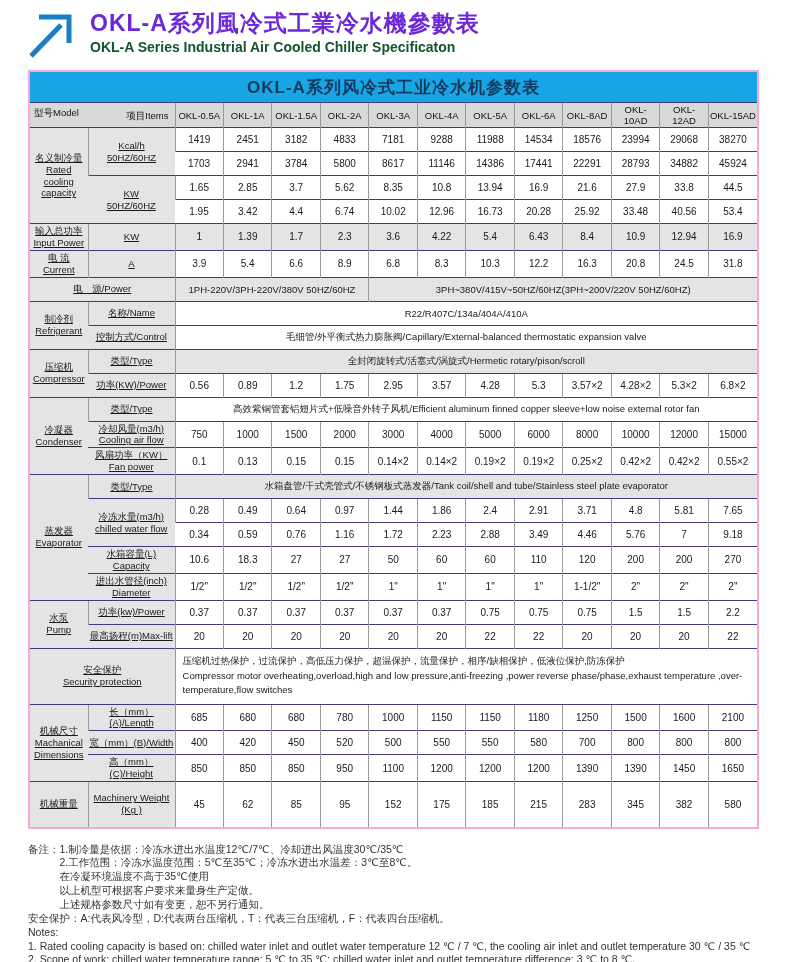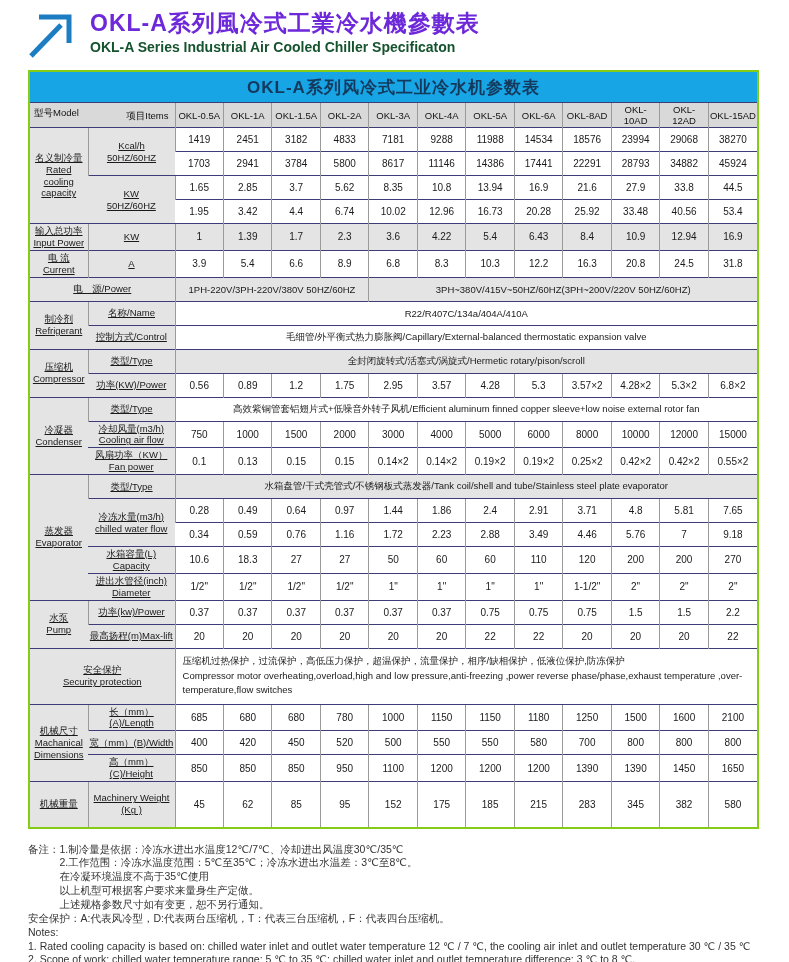--- a/index.html
+++ b/index.html
@@ -11,21 +11,21 @@
   }
   .page { width: 789px; padding: 10px 30px 8px 28px; }
 
   
   .doc-header { display: flex; align-items: flex-start; gap: 12px; margin-bottom: 12px; }
   .logo { flex: 0 0 auto; margin-top: 2px; }
   .titles h1 { font-size: 23px; font-weight: bold; letter-spacing: 1px; color: #6d28d9; line-height: 1.2; }
   .titles h2 { font-size: 14px; font-weight: bold; color: #14532d; line-height: 1.3; }
 
   
-  .spec-wrap { border: 2px solid #84cc16; width: 731px; }
+  .spec-wrap { border: 2px solid #f9a8d4; width: 731px; }
   .table-title {
     background: #18a5e5; color: #14395c; font-size: 17px; font-weight: bold;
     height: 30px; display: flex; align-items: center; justify-content: center;
     letter-spacing: 1px;
   }
   table { border-collapse: collapse; width: 100%; table-layout: fixed; }
   col.c-group { width: 58px; }
   col.c-item  { width: 87px; }
   th, td {
     border-left: 1px solid #9a9a9a;

